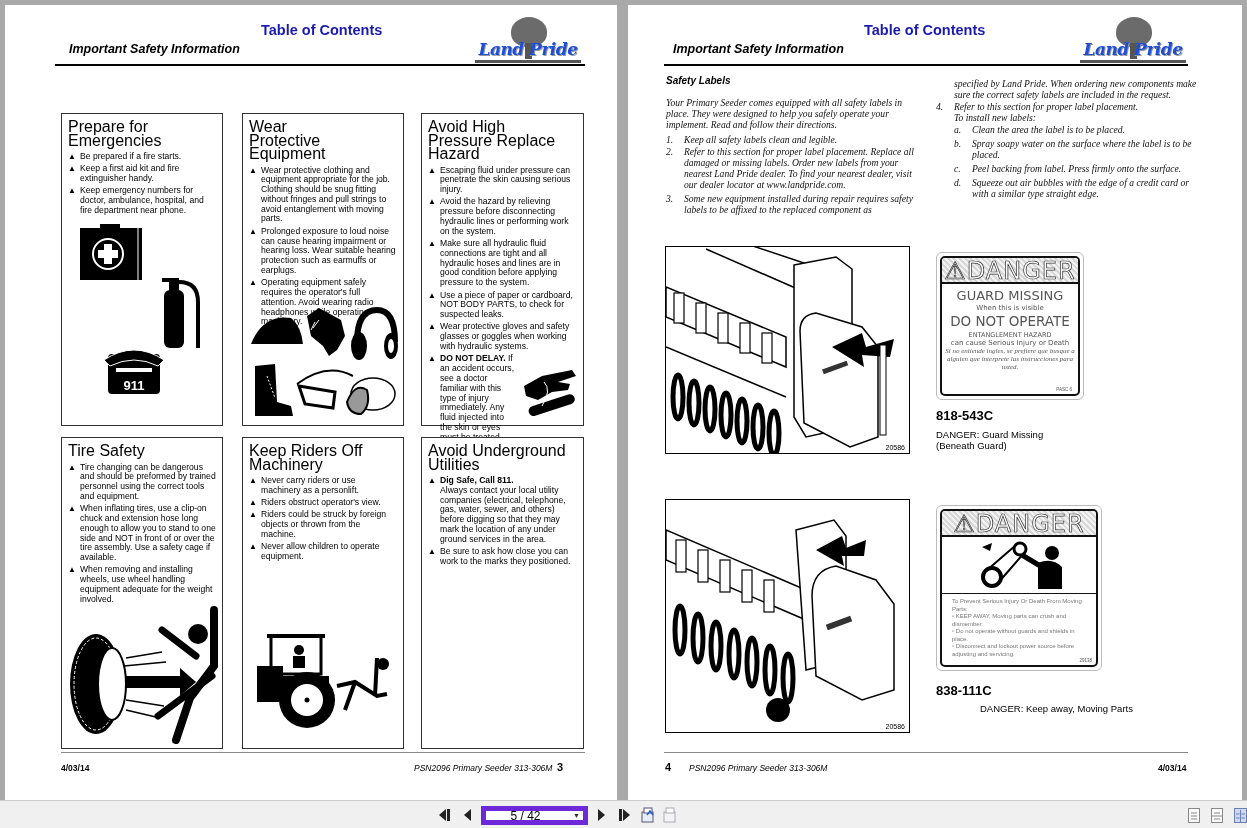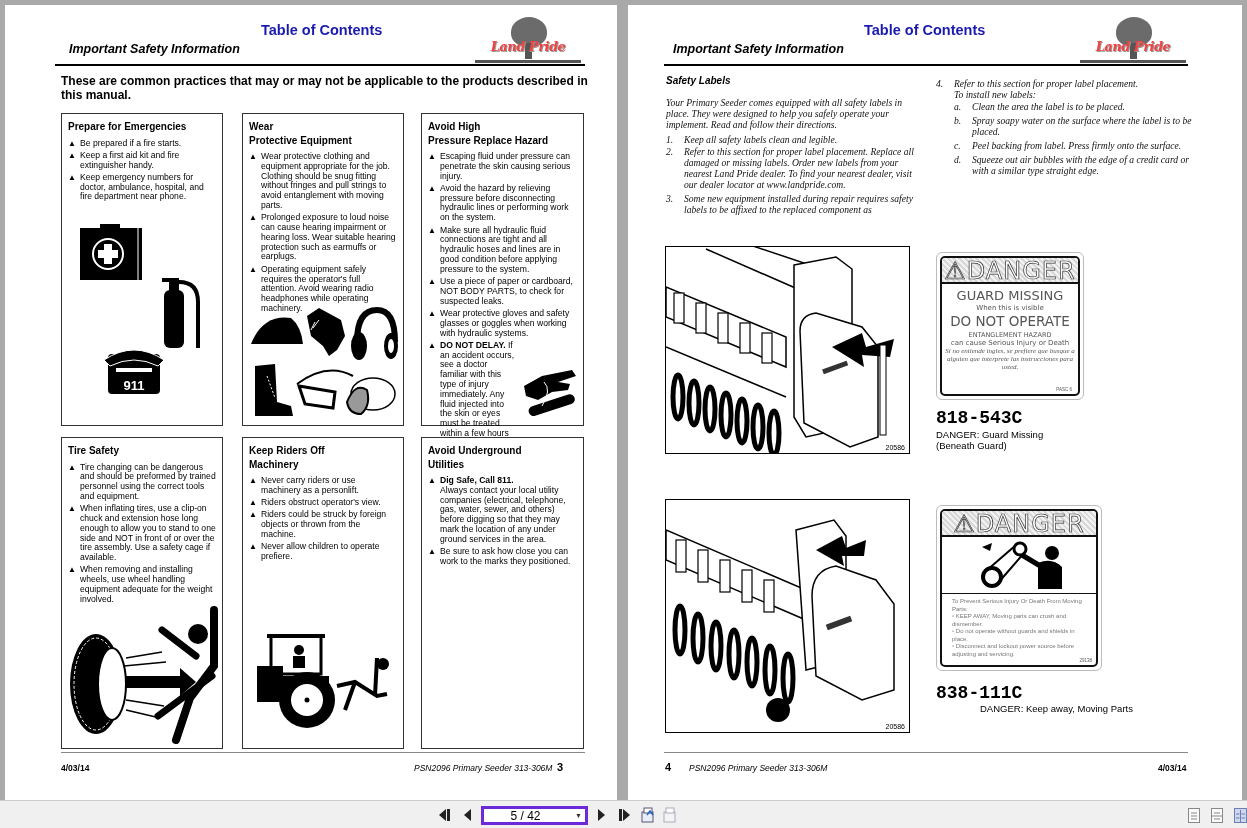--- a/index.html
+++ b/index.html
@@ -7,28 +7,28 @@
   .viewer { position: relative; width: 1247px; height: 800px; background: #a9a9a9; }
   .page { position: absolute; top: 5px; background: #fff; height: 795px; }
   .page.left { left: 5px; width: 612px; }
   .page.right { left: 628px; width: 614px; }
 
   .toc-link { position: absolute; top: 17px; font-size: 14.5px; font-weight: bold; color: #1a1ab0; }
   .section-title { position: absolute; top: 37px; font-size: 12.5px; font-weight: bold; font-style: italic; }
   .logo { position: absolute; top: 12px; width: 110px; height: 50px; }
   .logo .tree-top { position: absolute; left: 38px; top: 0; width: 36px; height: 30px; background: #6b6b6b; border-radius: 50% 50% 45% 45%; }
   .logo .tree-trunk { position: absolute; left: 52px; top: 26px; width: 7px; height: 16px; background: #555; }
-  .logo .logo-text { position: absolute; left: 0; top: 22px; width: 110px; text-align: center; font-family: "DejaVu Serif", serif; font-weight: bold; font-style: italic; font-size: 13px; color: #ef4444; text-shadow: 1px 1px 0 #999; letter-spacing: -0.5px; }
+  .logo .logo-text { position: absolute; left: 0; top: 22px; width: 110px; text-align: center; font-family: "DejaVu Serif", serif; font-weight: bold; font-style: italic; font-size: 17px; color: #1d4ed8; text-shadow: 1px 1px 0 #999; letter-spacing: -0.5px; }
   .logo .logo-underline { position: absolute; left: 2px; top: 43px; width: 106px; height: 3px; background: #555; }
   .header-rule { position: absolute; top: 59px; height: 2px; background: #000; }
 
   .intro { position: absolute; left: 56px; top: 70px; width: 530px; font-size: 12px; font-weight: bold; line-height: 13.5px; }
 
   .box { position: absolute; border: 1.5px solid #333; padding: 6px 6px; background: #fff; }
-  .box h3 { font-size: 10px; font-weight: bold; line-height: 13.5px; margin-bottom: 5px; }
+  .box h3 { font-size: 16px; font-weight: normal; line-height: 13.5px; margin-bottom: 5px; }
   .box ul { list-style: none; }
   .box li { position: relative; padding-left: 12px; font-size: 8.6px; line-height: 9.8px; margin-bottom: 2.5px; }
   .box li .tri { position: absolute; left: 0; top: 0; font-size: 8px; }
   .box li b { font-weight: bold; }
 
   .illus { position: absolute; }
 
   .footer-rule { position: absolute; top: 747px; height: 1px; background: #888; }
   .footer-text { position: absolute; top: 758px; font-size: 8.5px; }
   .footer-date { font-weight: bold; }
@@ -46,27 +46,27 @@
 
   .figure { position: absolute; border: 1px solid #000; background: #fff; overflow: hidden; }
   .figure .fig-num { position: absolute; right: 4px; bottom: 2px; font-size: 7px; }
 
   .decal { position: absolute; border: 1px solid #bbb; border-radius: 6px; background: #fff; padding: 3px; }
   .decal-inner { border: 2px solid #111; border-radius: 5px; height: 100%; overflow: hidden; position: relative; }
   .danger-bar { height: 26px; background: repeating-linear-gradient(45deg, #d8d8d8 0 2px, #f2f2f2 2px 4px); border-bottom: 2px solid #111; text-align: center; font-size: 24px; letter-spacing: 1px; color: #fff; -webkit-text-stroke: 0.7px #333; font-family: "DejaVu Sans", sans-serif; line-height: 26px; }
   .decal-line { text-align: center; color: #555; font-family: "DejaVu Sans", sans-serif; }
   .decal-span { font-family: "Liberation Serif", serif; font-style: italic; font-size: 7px; color: #555; text-align: center; line-height: 8px; }
 
-  .label-code { position: absolute; font-size: 18px; font-weight: bold; font-family: Liberation Mono, monospace; }
+  .label-code { position: absolute; font-size: 13px; font-weight: bold; }
   .label-desc { position: absolute; font-size: 9.5px; line-height: 11px; }
 
   
   .toolbar { position: absolute; left: 0; top: 800px; width: 1247px; height: 28px; background: #f0f0f0; border-top: 1px solid #ccc; }
   .tb-btn { position: absolute; top: 6px; height: 16px; display: flex; align-items: center; justify-content: center; font-size: 12px; color: #222; cursor: pointer; }
-  .page-select { position: absolute; left: 481px; top: 5px; width: 107px; height: 19px; background: #fff; border: 3px solid #6d28d9; font-size: 12px; display: flex; align-items: center; }
+  .page-select { position: absolute; left: 481px; top: 5px; width: 107px; height: 19px; background: #fff; border: 5px solid #6d28d9; font-size: 12px; display: flex; align-items: center; }
   .page-select .val { flex: 1; text-align: center; padding-right: 8px; }
   .page-select .caret { width: 10px; font-size: 7px; color: #333; }
   .view-icon { position: absolute; top: 7px; width: 12px; height: 15px; border: 1px solid #888; background: #fafafa; }
   .view-icon.active { background: #cfd8ee; border-color: #6b7fb5; }
 </style>
 </head>
 <body>
 
 <div class="viewer">
 
@@ -74,21 +74,20 @@
     <div class="toc-link" style="left:256px;">Table of Contents</div>
     <div class="section-title" style="left:64px;">Important Safety Information</div>
     <div class="logo" style="left:468px;">
       <div class="tree-top"></div>
       <div class="tree-trunk"></div>
       <div class="logo-text">Land Pride</div>
       <div class="logo-underline"></div>
     </div>
     <div class="header-rule" style="left:50px;width:530px;"></div>
 
-    <div class="intro">These are common practices that may or may not be applicable to the products described in this manual.</div>
 
     <div class="box" style="left:56px;top:108px;width:162px;height:313px;">
       <h3>Prepare for Emergencies</h3>
       <ul>
         <li><span class="tri">▲</span><span>Be prepared if a fire starts.</span></li>
         <li><span class="tri">▲</span><span>Keep a first aid kit and fire extinguisher handy.</span></li>
         <li><span class="tri">▲</span><span>Keep emergency numbers for doctor, ambulance, hospital, and fire department near phone.</span></li>
       </ul>
       <svg class="illus" style="left:14px;top:108px;" width="140" height="175" viewBox="0 0 140 175">
         <g>
@@ -191,21 +190,21 @@
         </g>
       </svg>
     </div>
 
     <div class="box" style="left:237px;top:432px;width:162px;height:312px;">
       <h3><span>Keep Riders Off</span><br><span>Machinery</span></h3>
       <ul>
         <li><span class="tri">▲</span><span>Never carry riders or use machinery as a personlift.</span></li>
         <li><span class="tri">▲</span><span>Riders obstruct operator's view.</span></li>
         <li><span class="tri">▲</span><span>Riders could be struck by foreign objects or thrown from the machine.</span></li>
-        <li><span class="tri">▲</span><span>Never allow children to operate prefiere.</span></li>
+        <li><span class="tri">▲</span><span>Never allow children to operate equipment.</span></li>
       </ul>
       <svg class="illus" style="left:14px;top:196px;" width="134" height="100" viewBox="0 0 134 100">
         <g>
           <rect x="14" y="2" width="50" height="38" fill="none" stroke="#000" stroke-width="3"></rect>
           <rect x="10" y="0" width="58" height="4" fill="#000"></rect>
           <circle cx="42" cy="16" r="5" fill="#000"></circle>
           <rect x="36" y="22" width="12" height="12" fill="#000"></rect>
           <rect x="0" y="32" width="26" height="36" fill="#000"></rect>
           <rect x="24" y="42" width="48" height="20" fill="#000"></rect>
           <circle cx="50" cy="66" r="28" fill="#000"></circle>
@@ -249,20 +248,21 @@
     <div class="sl-title">Safety Labels</div>
 
     <div class="serif-block" style="left:38px;top:92px;width:252px;">
       <p>Your Primary Seeder comes equipped with all safety labels in place. They were designed to help you safely operate your implement. Read and follow their directions.</p>
       <div class="ol-item"><span class="n">1.</span><span>Keep all safety labels clean and legible.</span></div>
       <div class="ol-item"><span class="n">2.</span><span>Refer to this section for proper label placement. Replace all damaged or missing labels. Order new labels from your nearest Land Pride dealer. To find your nearest dealer, visit our dealer locator at www.landpride.com.</span></div>
       <div class="ol-item" style="margin-top:3px;"><span class="n">3.</span><span>Some new equipment installed during repair requires safety labels to be affixed to the replaced component as</span></div>
     </div>
 
     <div class="serif-block" style="left:308px;top:73px;width:262px;">
+      <div class="ol-item"><span>specified by Land Pride. When ordering new components make sure the correct safety labels are included in the request.</span></div>
       <div class="ol-item"><span class="n">4.</span><span>Refer to this section for proper label placement.</span><br><span>To install new labels:</span></div>
       <div class="sub-item"><span class="n">a.</span><span>Clean the area the label is to be placed.</span></div>
       <div class="sub-item"><span class="n">b.</span><span>Spray soapy water on the surface where the label is to be placed.</span></div>
       <div class="sub-item"><span class="n">c.</span><span>Peel backing from label. Press firmly onto the surface.</span></div>
       <div class="sub-item"><span class="n">d.</span><span>Squeeze out air bubbles with the edge of a credit card or with a similar type straight edge.</span></div>
     </div>
 
     <div class="figure" style="left:37px;top:241px;width:245px;height:208px;">
       <svg width="245" height="208" viewBox="0 0 245 208">
         <path d="M0 40 L120 90 L120 120 L0 70 Z" fill="#fff" stroke="#000" stroke-width="1.5"></path>

